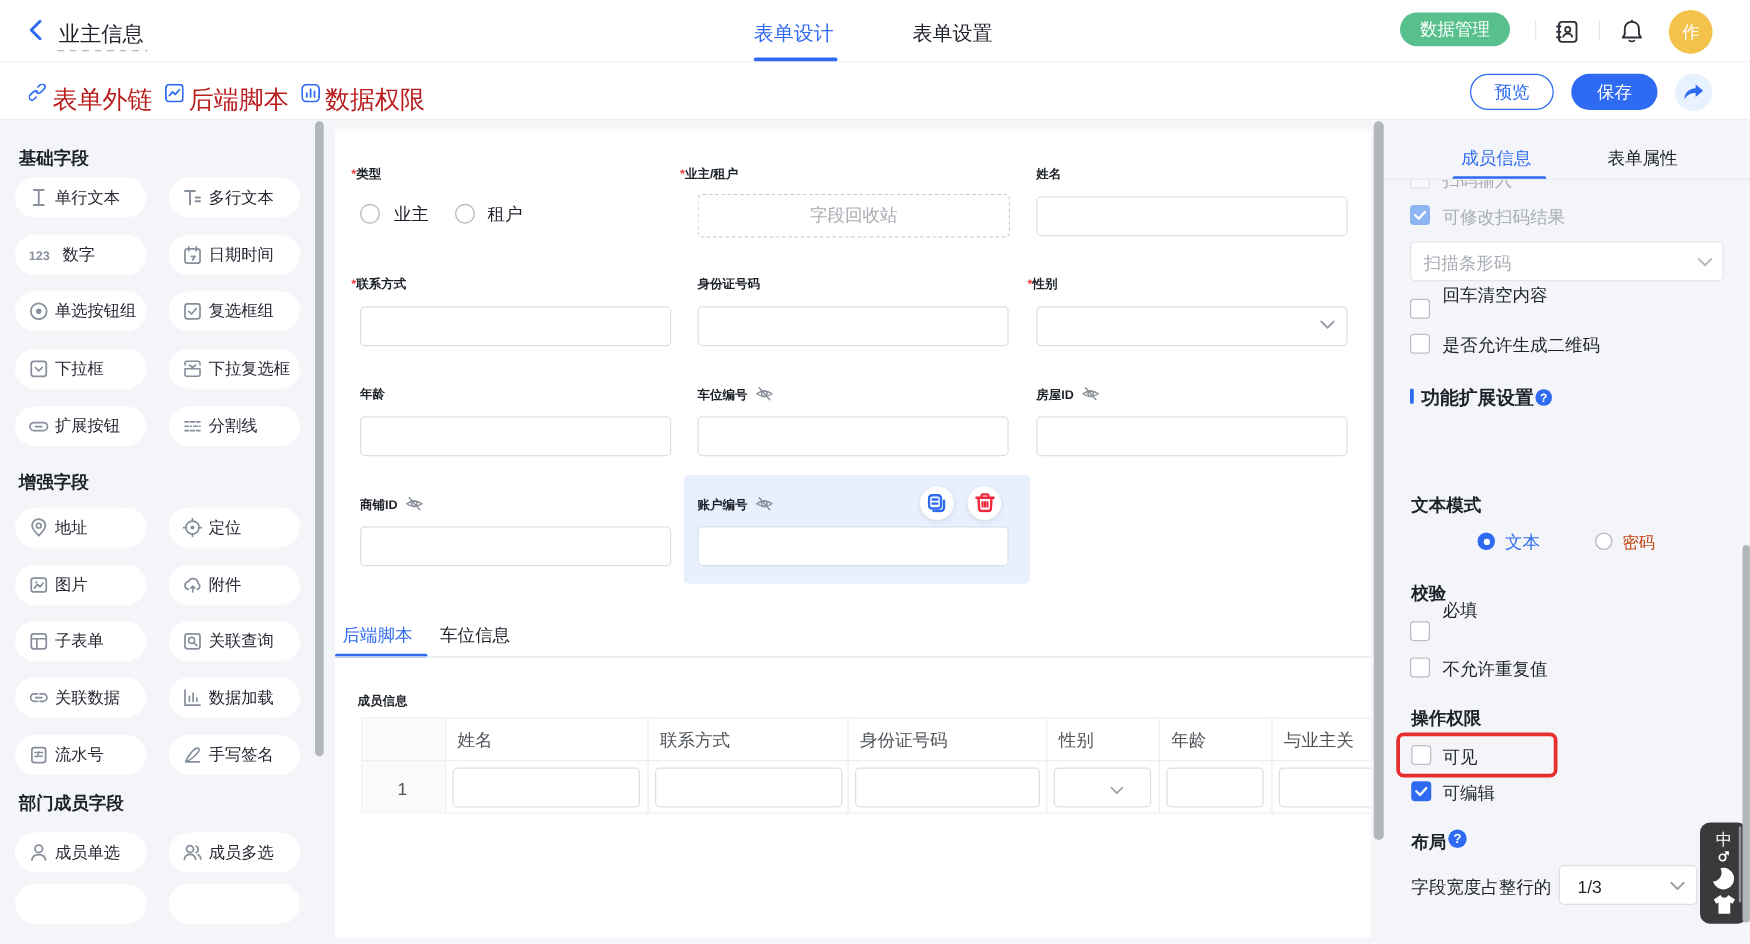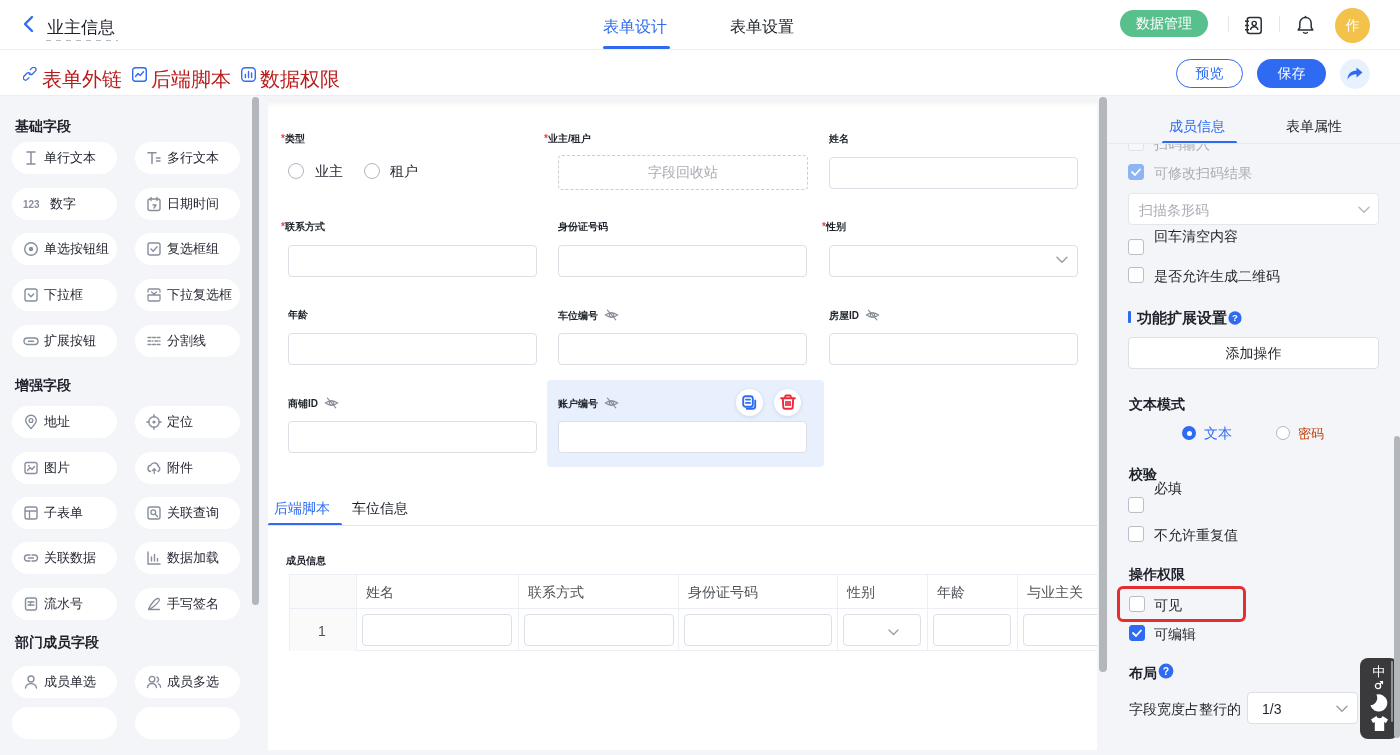--- a/index.html
+++ b/index.html
@@ -376,21 +376,20 @@
     <div class="abs ck" style="left:22px;top:143px"></div>
     <div class="abs cklabel" style="left:48px;top:132px">回车清空内容</div>
     <div class="abs ck" style="left:22px;top:171px"></div>
     <div class="abs cklabel" style="left:48px;top:172px">是否允许生成二维码</div>
     <div class="abs" style="left:22px;top:215px;width:3px;height:12px;background:#2e6bf2;border-radius:1px"></div>
     <div class="abs pbold" style="left:31px;top:213px;font-size:15px">功能扩展设置</div>
     <svg class="abs" style="left:122px;top:215px" width="14" height="14" viewBox="0 0 16 16">
         <circle cx="8" cy="8" r="7.6" fill="#2e6bf2"></circle>
         <text x="8" y="11.8" font-size="11" font-weight="bold" fill="#fff" text-anchor="middle" font-family="Liberation Sans">?</text>
       </svg>
-    <div class="abs" style="left:22px;top:241px;width:251px;height:32px;background:#fff;border:1px solid #dcdfe6;border-radius:4px;font-size:14px;color:#1f2329;text-align:center;line-height:30px">添加操作</div>
     <div class="abs pbold" style="left:23px;top:300px">文本模式</div>
     <div class="abs" style="left:76px;top:330px;width:14px;height:14px;border-radius:50%;background:#2e6bf2"></div>
     <div class="abs" style="left:80.5px;top:334.5px;width:5px;height:5px;border-radius:50%;background:#fff"></div>
     <div class="abs" style="left:98px;top:329px;font-size:14px"><span class="blue">文本</span></div>
     <div class="abs" style="left:170px;top:330px;width:14px;height:14px;border-radius:50%;border:1px solid #b2b6bf;background:#fff"></div>
     <div class="abs" style="left:192px;top:329px;font-size:13px;color:#c2410c">密码</div>
     <div class="abs pbold" style="left:23px;top:370px">校验</div>
     <div class="abs ck" style="left:22px;top:401px"></div>
     <div class="abs cklabel" style="left:48px;top:384px">必填</div>
     <div class="abs ck" style="left:22px;top:430px"></div>

